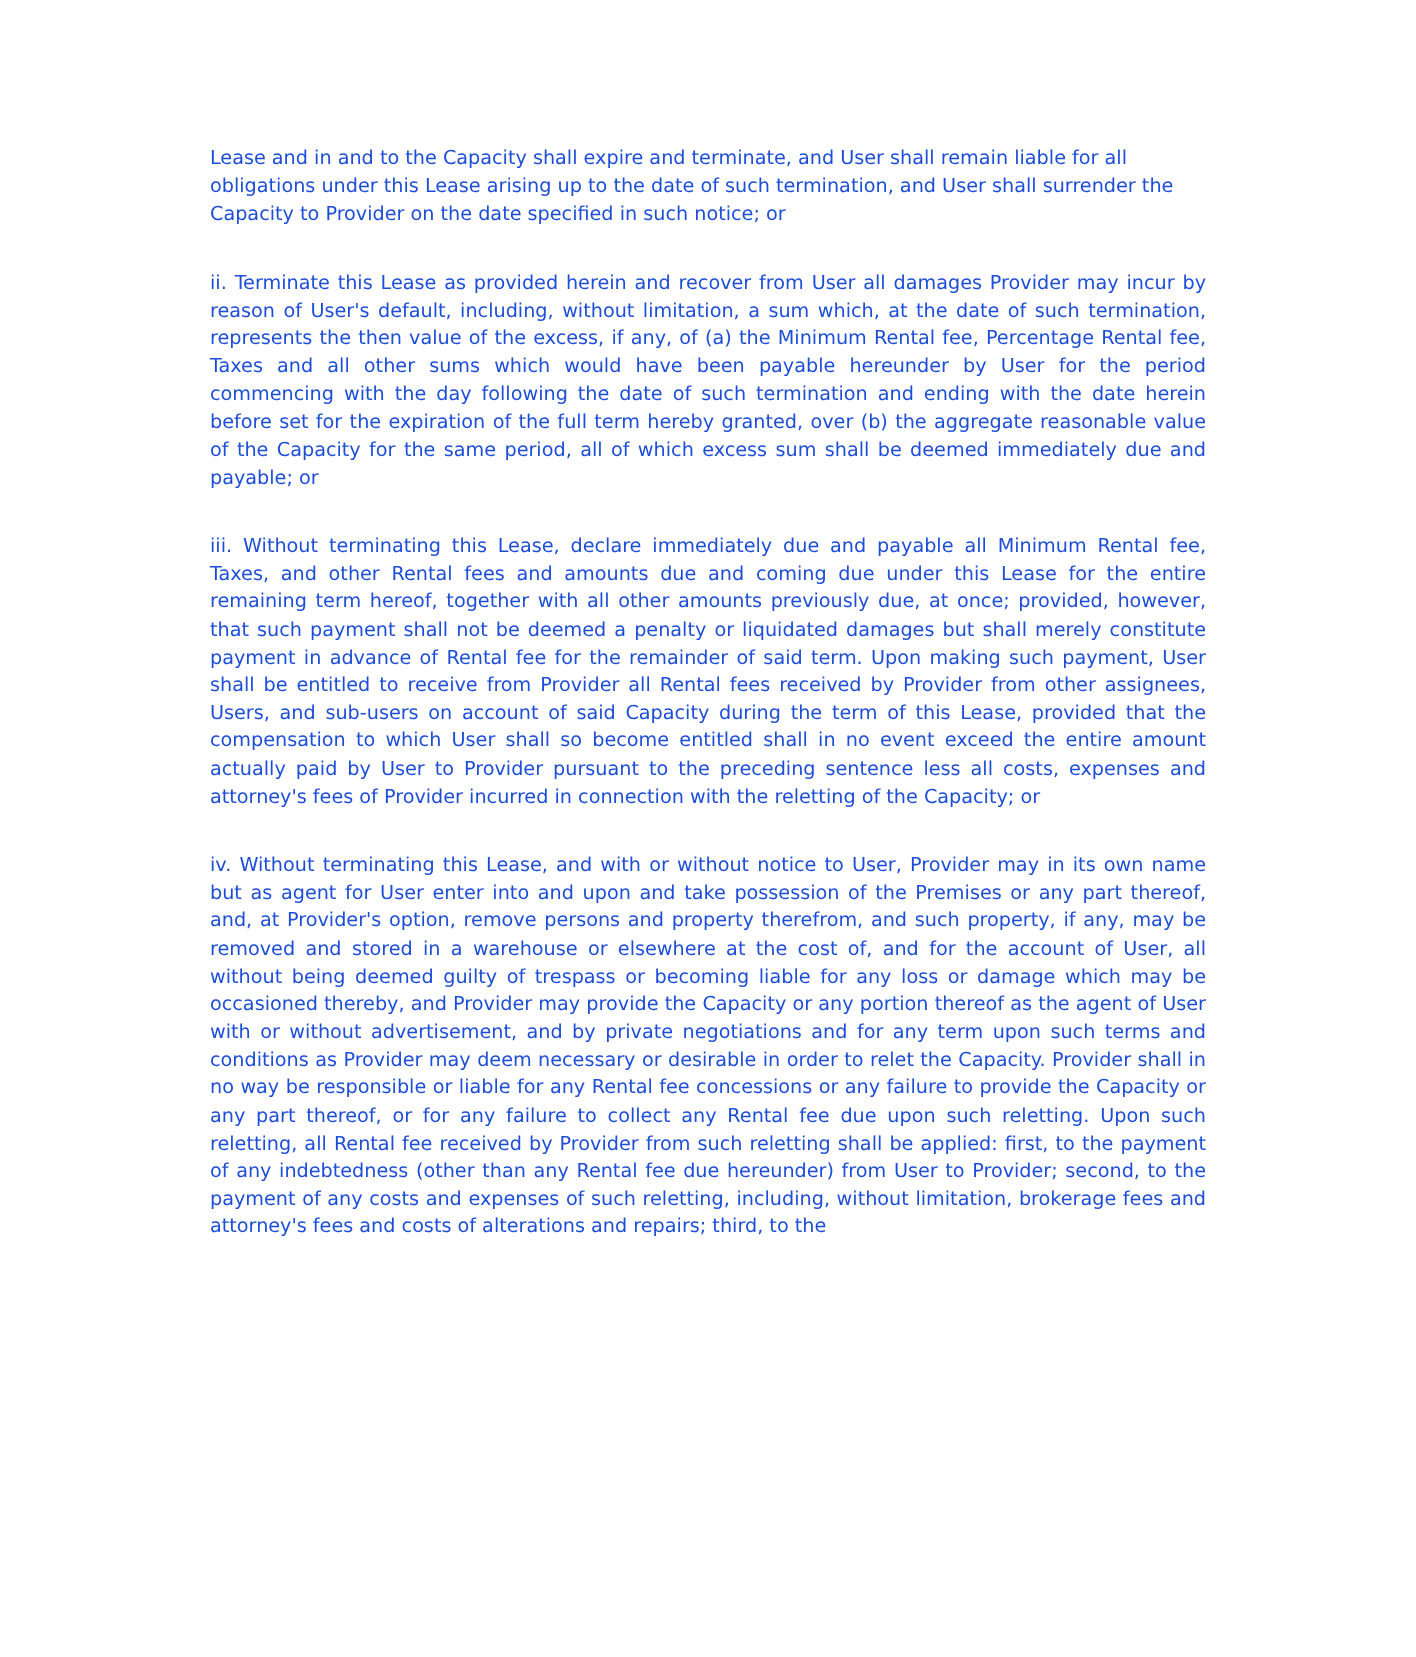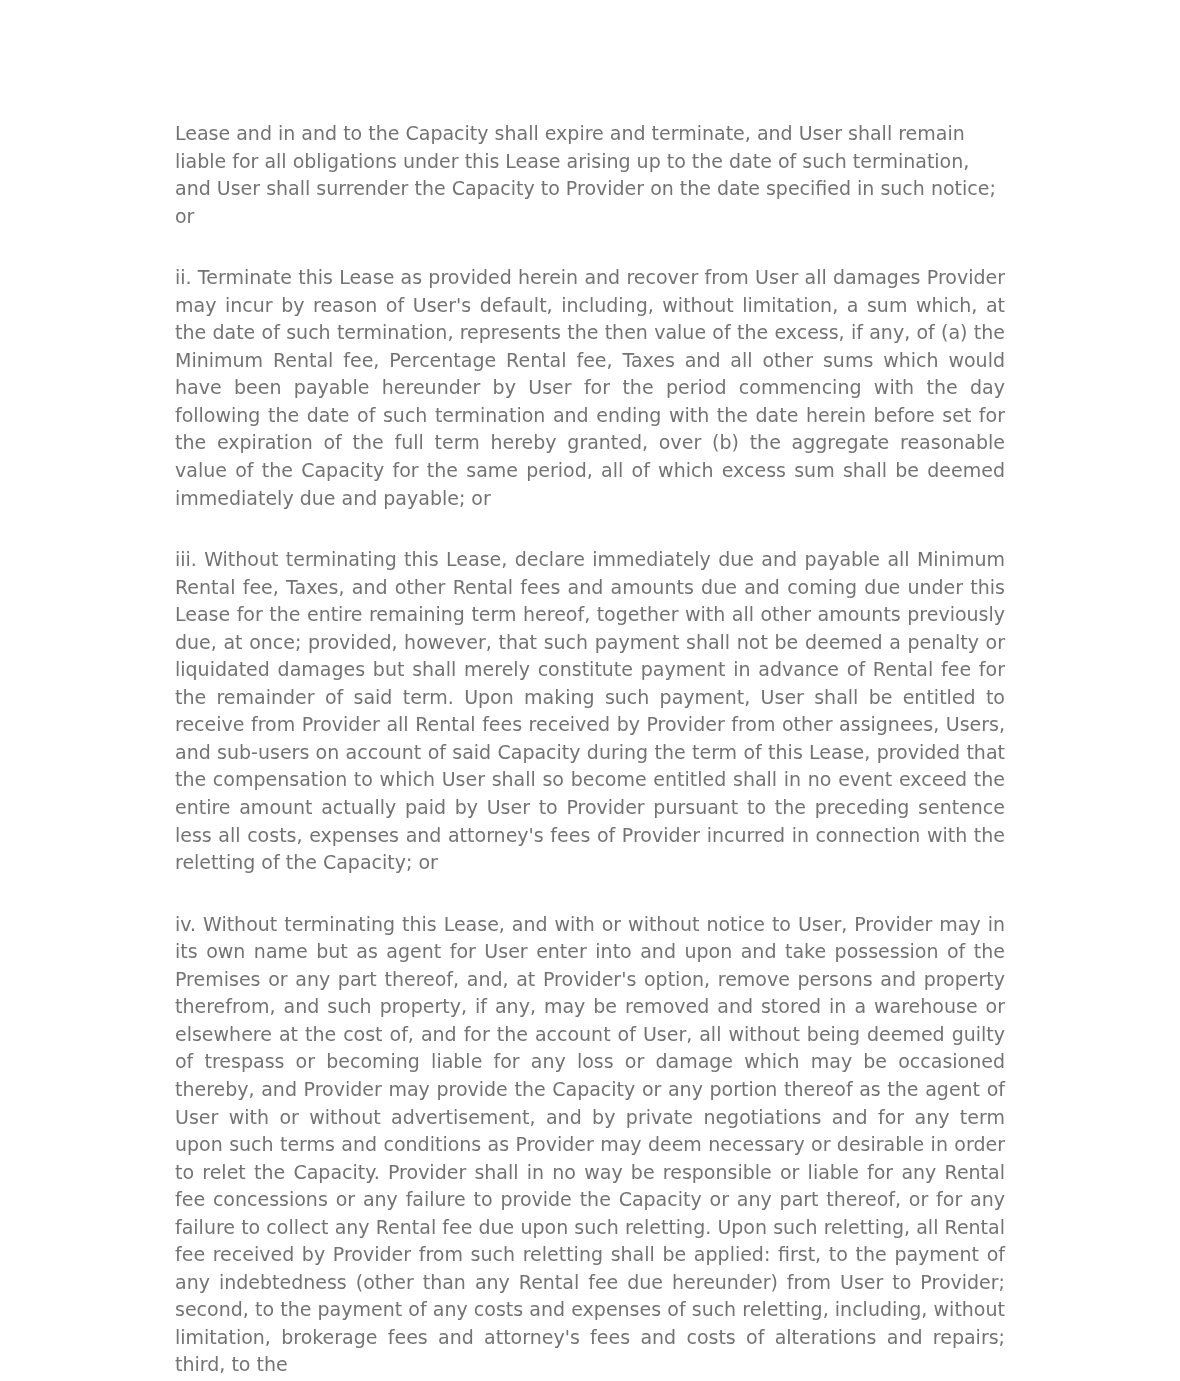--- a/index.html
+++ b/index.html
@@ -19,25 +19,25 @@
     width: 1180px;
     height: 1381px;
     padding: 120px 175px 0 175px;
     background: #ffffff;
   }
   .doc-body {
     width: 830px;
   }
   p.para {
     margin: 0 0 34px 0;
-    font-size: 19px;
+    font-size: 16px;
     line-height: 1.45;
     text-align: justify;
     text-justify: inter-word;
-    color: #737373;
+    color: #1d4ed8;
     hyphens: none;
   }
   p.para:last-child {
     margin-bottom: 0;
   }
   p.para.first {
     text-align: left;
   }
 </style>
 </head>

